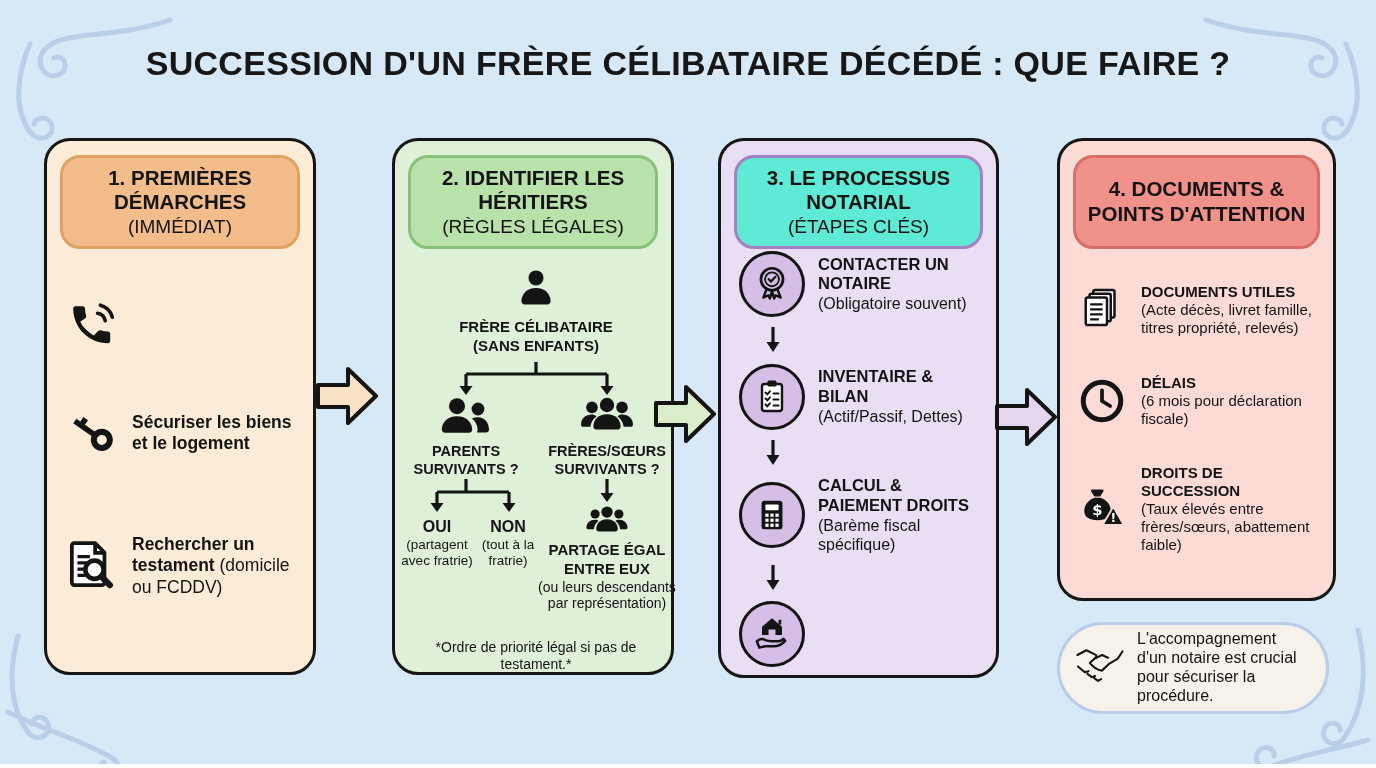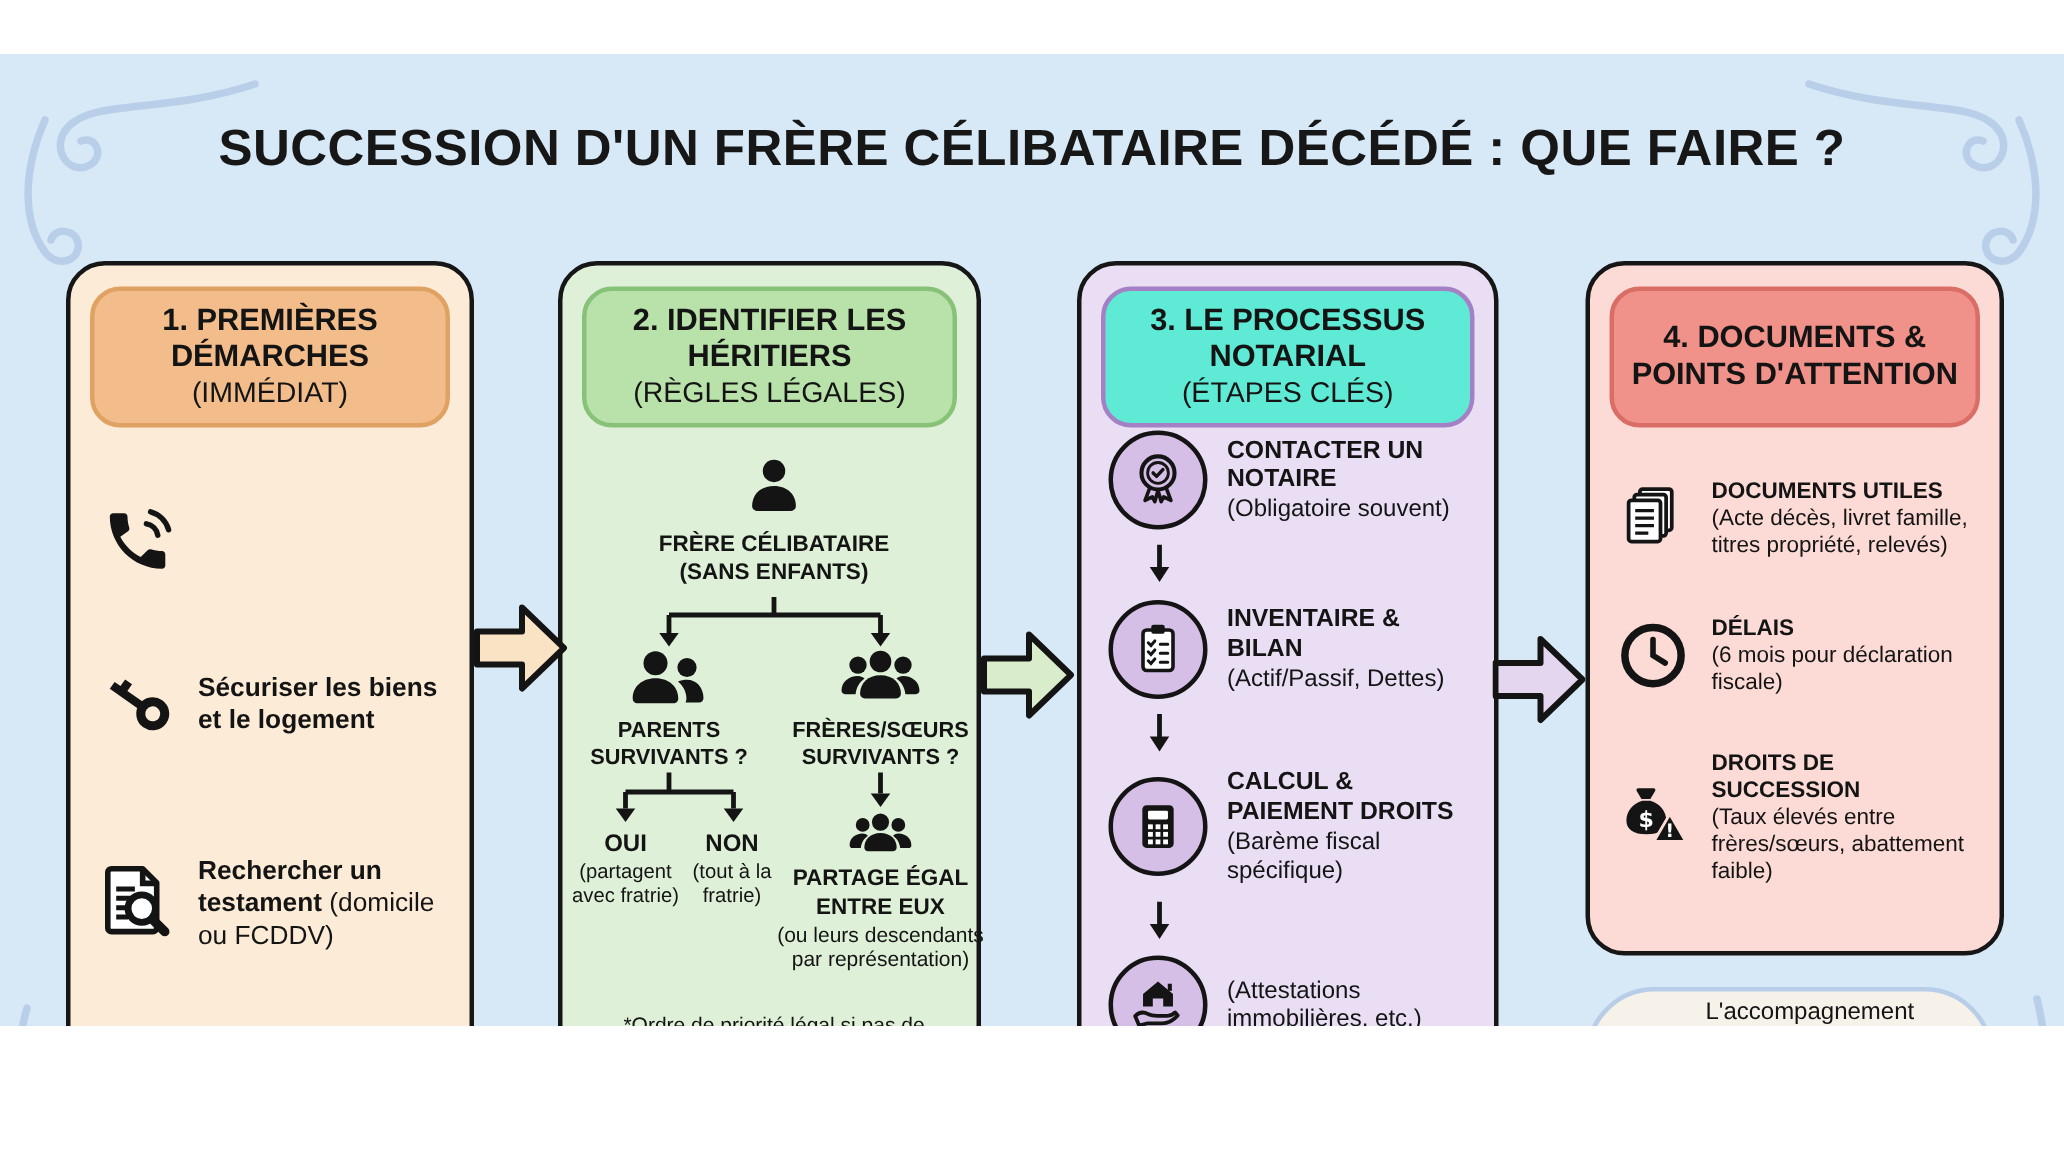--- a/index.html
+++ b/index.html
@@ -1,22 +1,22 @@
 <!DOCTYPE html>
 <html><head>
 <meta charset="utf-8">
 <style>
   html,body{margin:0;padding:0;}
   body{font-family:"Liberation Sans","DejaVu Sans",sans-serif;}
-  .stage{position:relative;width:1376px;height:648px;background:#d7e8f6;overflow:hidden;color:#141414;margin-top:36px;}
+  .stage{position:relative;width:1376px;height:764px;background:#d7e8f6;overflow:hidden;color:#141414;}
   .bg-swirls{position:absolute;inset:0;pointer-events:none;}
   .title{position:absolute;left:0;right:0;top:44px;text-align:center;font-size:34px;font-weight:bold;letter-spacing:.3px;color:#171717;margin:0;}
   .panel{position:absolute;border:3.5px solid #161616;border-radius:26px;box-sizing:border-box;}
   .p1{left:44px;top:138px;width:272px;height:537px;background:#fcebd6;}
-  .p2{left:372px;top:138px;width:282px;height:537px;background:#dff0d8;}
+  .p2{left:392px;top:138px;width:282px;height:537px;background:#dff0d8;}
   .p3{left:718px;top:138px;width:281px;height:540px;background:#e9def3;}
   .p4{left:1057px;top:138px;width:279px;height:463px;background:#fcdbd6;}
   .phead{position:absolute;left:13px;right:13px;top:14px;height:94px;border-radius:20px;border:3px solid;box-sizing:border-box;display:flex;flex-direction:column;align-items:center;justify-content:center;text-align:center;padding:2px 8px;}
   .ph1{background:#f3bd8b;border-color:#e0a263;}
   .ph2{background:#b9e2aa;border-color:#88c278;}
   .ph3{background:#5eead4;border-color:#a480c5;}
   .ph4{background:#f0918a;border-color:#d96e66;}
   .phead .ht{font-weight:bold;font-size:20.5px;line-height:1.2;}
   .phead .hs{font-size:19px;line-height:1.2;margin-top:1px;}
   
@@ -281,21 +281,20 @@
 
       <div class="step">
         <span class="circ">
           <svg width="42" height="42" viewBox="0 0 40 40">
             <path fill="currentColor" d="M20 5l9.5 8V21h-6.2v-5.2h-6.6V21h-6.2v-8z"></path>
             <rect x="26.2" y="6.5" width="2.6" height="4.5" fill="currentColor"></rect>
             <path fill="none" stroke="currentColor" stroke-width="2.4" stroke-linejoin="round" stroke-linecap="round" d="M5.5 27c2.4-2.4 5.4-2.8 8-1.3 1.8 1 3.8 1.2 6 1.2h6.4c2 0 3.6-.8 5-2.2l1.6 1.9c-2.7 3.1-6 5-9.8 5h-9.3L8 33z"></path>
           </svg>
         </span>
         <div class="stx">
-          <div class="d">(Attestations immobilières, etc.)</div>
         </div>
       </div>
 
     </div>
   </section>
 
   <section class="panel p4">
     <div class="phead ph4">
       <div class="ht">4. DOCUMENTS &amp; POINTS D'ATTENTION</div>
     </div>

